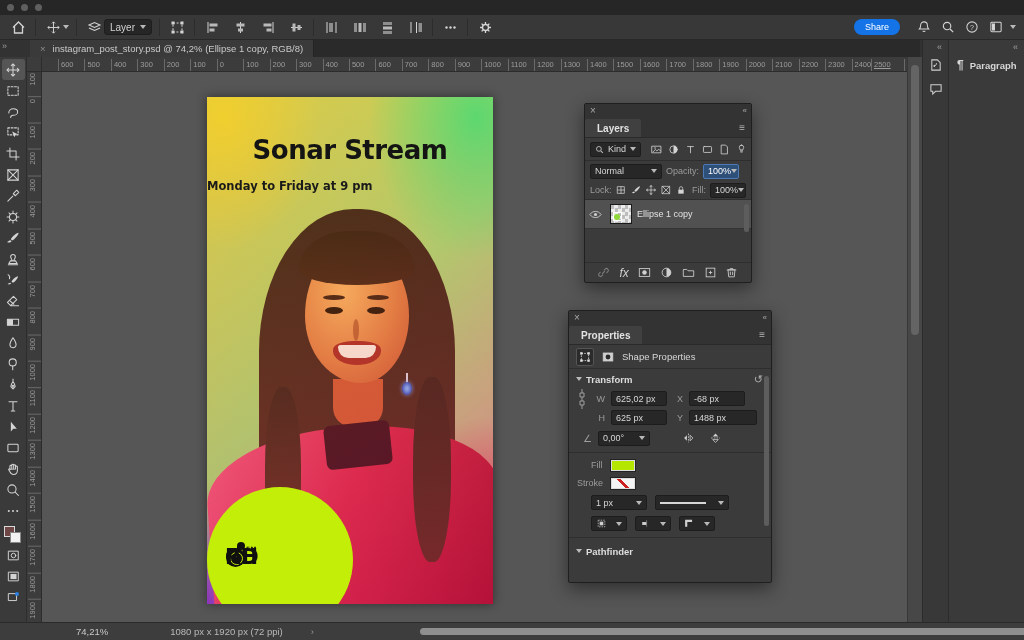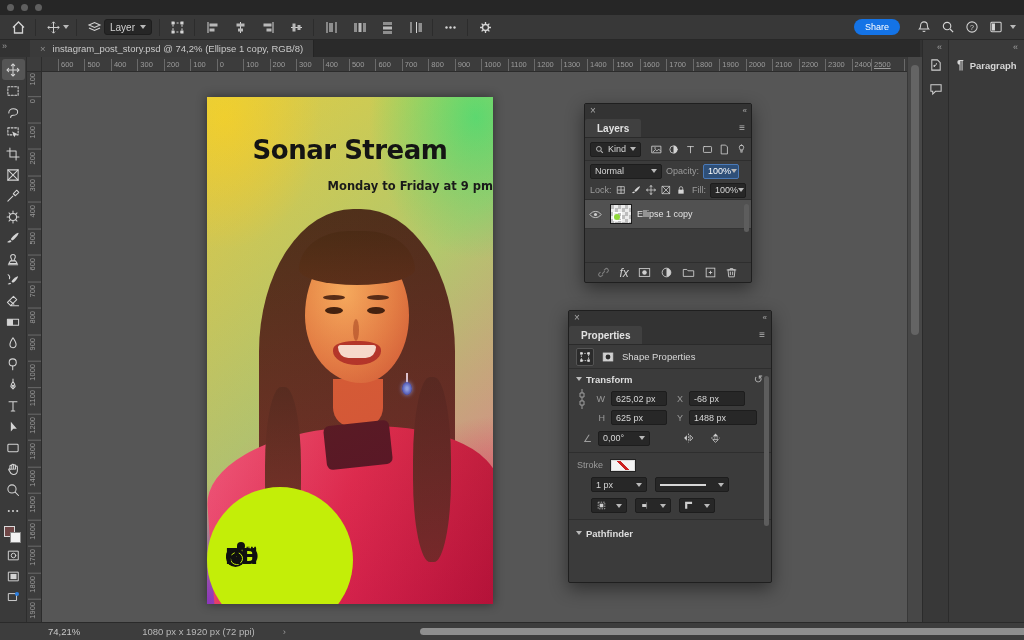--- a/index.html
+++ b/index.html
@@ -46,21 +46,21 @@
   
   #document{position:absolute;left:180px;top:40px;width:286px;height:507px;box-shadow:0 0 10px rgba(0,0,0,.45);overflow:hidden;
     background:
       radial-gradient(55% 42% at 6% 4%, rgba(238,208,52,.95), rgba(238,208,52,0) 62%),
       radial-gradient(60% 45% at 94% 4%, rgba(56,228,128,.92), rgba(56,228,128,0) 62%),
       radial-gradient(50% 38% at 0% 100%, rgba(116,48,216,.95), rgba(116,48,216,0) 62%),
       radial-gradient(70% 50% at 100% 96%, rgba(222,16,64,.92), rgba(222,16,64,0) 66%),
       linear-gradient(135deg,#dcc84e 0%,#a6d878 48%,#df8f9e 100%)}
   #document *{position:absolute}
   #poster-title{left:0;right:0;top:38px;text-align:center;font-family:"DejaVu Sans",sans-serif;font-weight:800;font-size:26px;color:#141414;letter-spacing:-.5px}
-  #poster-subtitle{left:0;right:0;top:82px;text-align:right;font-family:"DejaVu Sans",sans-serif;font-weight:700;font-size:11.5px;color:#1a1a1a}
+  #poster-subtitle{left:0;right:0;top:82px;text-align:left;font-family:"DejaVu Sans",sans-serif;font-weight:700;font-size:11.5px;color:#1a1a1a}
   #hair-back{left:52px;top:112px;width:196px;height:340px;background:linear-gradient(180deg,#32201a 0%,#4c2a20 60%,#5c2f24 100%);border-radius:48% 48% 30% 30%/42% 42% 22% 22%}
   #strand-l{left:58px;top:290px;width:36px;height:175px;background:linear-gradient(#3a231c,#6b3526);border-radius:45%}
   #strand-r{left:206px;top:280px;width:38px;height:185px;background:linear-gradient(#3a231c,#5e2d22);border-radius:45%}
   #neck{left:126px;top:282px;width:50px;height:48px;background:#cf5c36;border-radius:0 0 40% 40%}
   #coat{left:2px;top:330px;width:292px;height:190px;background:linear-gradient(115deg,#ef5a86 0%,#d92950 45%,#a5142f 100%);border-radius:48% 48% 0 0/36% 36% 0 0;transform:rotate(-4deg)}
   #coat-collar{left:118px;top:326px;width:66px;height:44px;background:#3c1220;transform:rotate(-6deg);border-radius:6px}
   #face{left:98px;top:146px;width:104px;height:140px;background:radial-gradient(at 38% 35%,#f6b466 0%,#e08248 55%,#c75633 100%);border-radius:48% 52% 46% 54%/52% 52% 48% 48%}
   #bangs{left:92px;top:134px;width:116px;height:54px;background:linear-gradient(#2c1b13,#402317);border-radius:52% 52% 62% 62%/88% 88% 36% 36%}
   .brow{width:22px;height:5px;background:#3a2013;border-radius:50%;top:198px}
   .eye{width:18px;height:7px;background:#241409;border-radius:50%;top:210px}
@@ -785,20 +785,24 @@
       <span style="margin-left:8px">
         <svg width="13" height="12" viewBox="0 0 15 15">
             <path d="M2 7.5h11" stroke="#cfcfcf" stroke-dasharray="2 1.4"></path>
             <path d="M4 5.5h7L7.5 2z" fill="#cfcfcf"></path>
             <path d="M4 9.5h7L7.5 13z" stroke="#cfcfcf" fill="none"></path>
           </svg>
       </span>
     </div>
     <div class="divider"></div>
 
+    <div class="row" style="padding:0 8px 0 22px;gap:8px;height:18px">
+      <span class="lbl">Fill</span>
+      <span id="fill-swatch" style="width:24px;height:11px;background:#b4e600;border:1px solid #ddd;outline:1px solid #222"></span>
+    </div>
     <div class="row" style="padding:0 8px;gap:8px;height:18px">
       <span class="lbl">Stroke</span>
       <span style="width:24px;height:11px;border:1px solid #ddd;outline:1px solid #222;background:linear-gradient(45deg,transparent 43%,#cc2222 43%,#cc2222 57%,transparent 57%),#f4f4f4"></span>
     </div>
     <div class="row" style="padding:0 8px 0 22px;gap:8px;height:21px">
       <div class="inp" style="width:56px">
         <span>1 px</span>
         <span class="caret" style="margin-left:auto"></span>
       </div>
       <div class="inp" style="width:74px">
@@ -830,19 +834,19 @@
     </div>
     <div class="divider"></div>
     <div class="sec-head">
       <span class="tri"></span>
       <span>Pathfinder</span>
     </div>
     <div class="pscroll" style="top:65px;height:150px"></div>
   </div>
 
   <div id="statusbar" class="abs">
-    <span style="margin-left:48px">74,21%</span>
+    <span style="margin-left:76px">74,21%</span>
     <span style="margin-left:62px;color:#b9b9b9">1080 px x 1920 px (72 ppi)</span>
     <span style="margin-left:28px;color:#9a9a9a">›</span>
   </div>
   <div id="hscroll-thumb" class="abs"></div>
 
 </div>
 
 </body></html>

